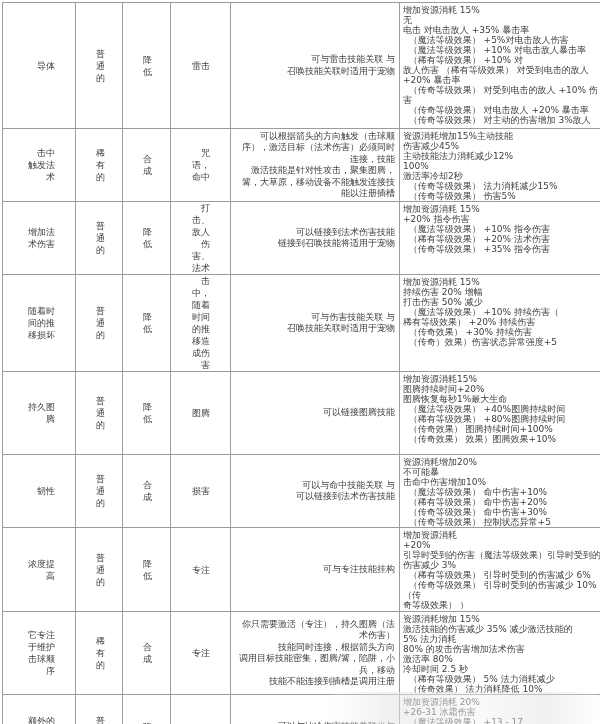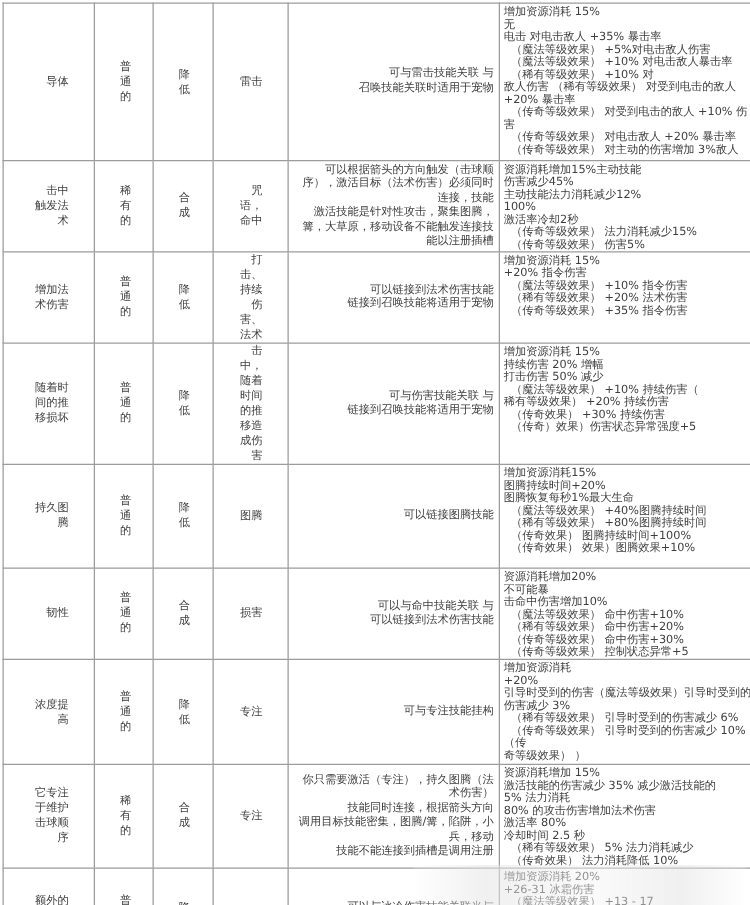--- a/index.html
+++ b/index.html
@@ -93,38 +93,38 @@
           <div class="fx-line">100%</div>
           <div class="fx-line">激活率冷却2秒</div>
           <div class="fx-line">  （传奇等级效果） 法力消耗减少15%</div>
           <div class="fx-line">  （传奇等级效果） 伤害5%</div>
         </td>
       </tr>
       <tr style="height: 60px;">
         <td class="c-name">增加法术伤害</td>
         <td class="c-rarity">普通的</td>
         <td class="c-mod">降低</td>
-        <td class="c-tags">打击、持续伤害、法术</td>
+        <td class="c-tags">打击、敌人伤害、法术</td>
         <td class="c-desc">可以链接到法术伤害技能
 链接到召唤技能将适用于宠物</td>
         <td class="c-fx">
           <div class="fx-line">增加资源消耗 15%</div>
           <div class="fx-line">+20% 指令伤害</div>
           <div class="fx-line">  （魔法等级效果） +10% 指令伤害</div>
           <div class="fx-line">  （稀有等级效果） +20% 法术伤害</div>
           <div class="fx-line">  （传奇等级效果） +35% 指令伤害</div>
         </td>
       </tr>
       <tr style="height: 82px;">
         <td class="c-name">随着时间的推移损坏</td>
         <td class="c-rarity">普通的</td>
         <td class="c-mod">降低</td>
         <td class="c-tags">击中，随着时间的推移造成伤害</td>
         <td class="c-desc">可与伤害技能关联 与
-链接到召唤技能将适用于宠物</td>
+召唤技能关联时适用于宠物</td>
         <td class="c-fx">
           <div class="fx-line">增加资源消耗 15%</div>
           <div class="fx-line">持续伤害 20% 增幅</div>
           <div class="fx-line">打击伤害 50% 减少</div>
           <div class="fx-line">  （魔法等级效果） +10% 持续伤害（</div>
           <div class="fx-line">稀有等级效果） +20% 持续伤害</div>
           <div class="fx-line">  （传奇效果） +30% 持续伤害</div>
           <div class="fx-line">  （传奇）效果）伤害状态异常强度+5</div>
         </td>
       </tr>

